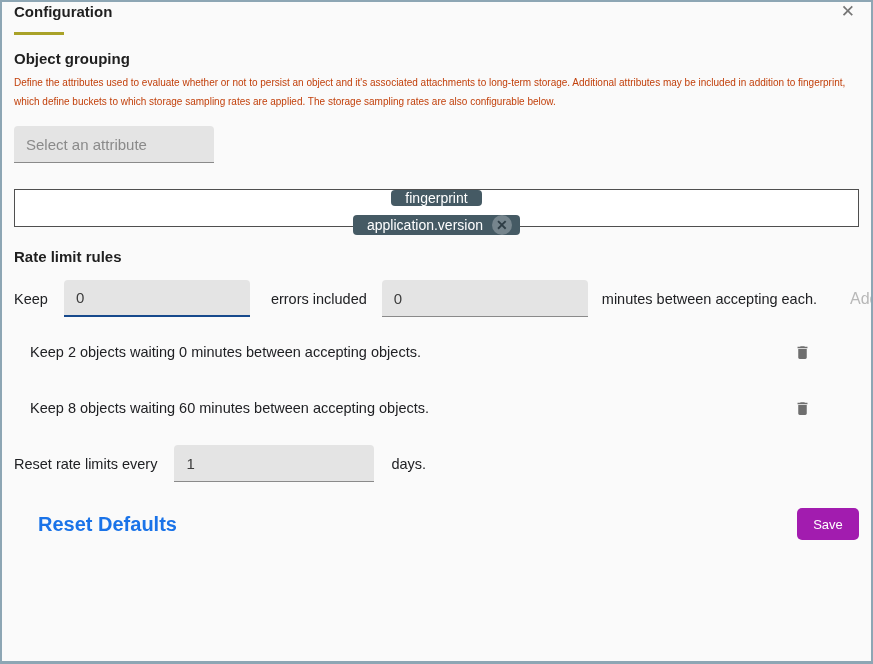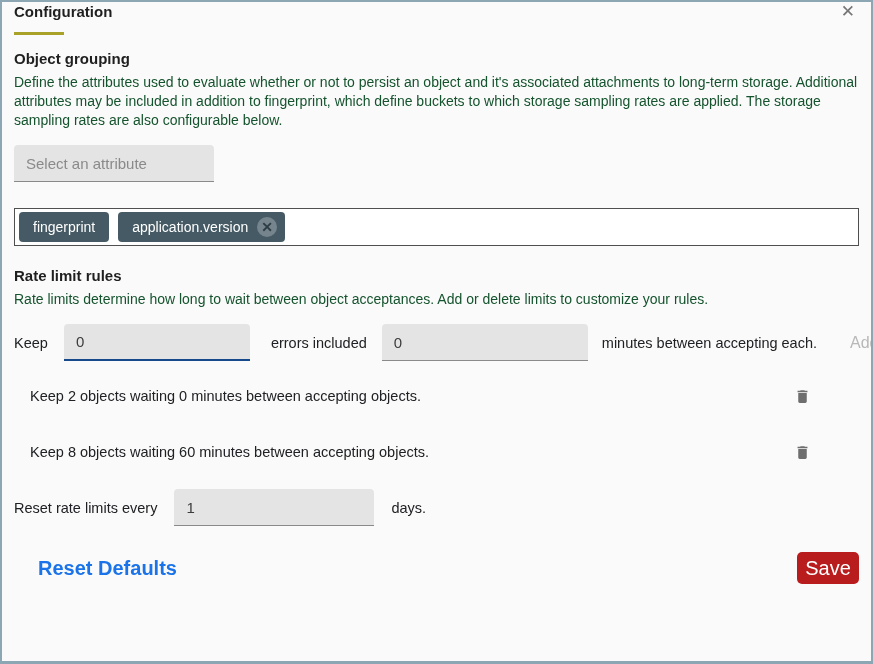--- a/index.html
+++ b/index.html
@@ -32,23 +32,23 @@
   }
   .title-underline {
     width: 50px; height: 3px;
     background: #a9a228;
     margin-top: 10px;
   }
 
   h2.section-heading { font-size: 15px; font-weight: bold; color: #1f1f1f; }
   .og-heading { margin-top: 15px; }
   .desc {
-    font-size: 14px;
+    font-size: 10px;
     line-height: 19px;
-    color: #14532d;
+    color: #c2410c;
     margin-top: 6px;
   }
 
   
   .filled-input {
     background: #e4e4e4;
     border: none;
     border-bottom: 1px solid #8a8a8a;
     border-radius: 4px 4px 0 0;
     height: 37px;
@@ -65,20 +65,21 @@
   
   .chips-box {
     margin-top: 26px;
     height: 38px;
     border: 1px solid #4f4f4f;
     background: #ffffff;
     display: flex;
     align-items: center;
     padding: 0 4px;
     gap: 9px;
+    flex-direction: column;
   }
   .chip {
     background: #455a64;
     color: #fff;
     border-radius: 4px;
     height: 30px;
     display: inline-flex;
     align-items: center;
     padding: 0 14px;
     font-size: 14px;
@@ -156,28 +157,28 @@
   }
   .reset-defaults-btn {
     background: none; border: none; cursor: pointer;
     font-family: "Liberation Sans", sans-serif;
     font-size: 20px;
     font-weight: bold;
     color: #1a73e8;
     margin-left: 24px;
   }
   .save-btn {
-    background: #b91c1c;
+    background: #a21caf;
     color: #ffffff;
     border: none;
     border-radius: 5px;
     width: 62px;
     height: 32px;
     font-family: "Liberation Sans", sans-serif;
-    font-size: 20px;
+    font-size: 13px;
     cursor: pointer;
   }
 </style>
 </head>
 <body>
 
 <div class="dialog">
 
   <div class="dlg-header">
     <div class="dlg-title">Configuration</div>
@@ -194,21 +195,20 @@
     <span class="chip">
       <span>fingerprint</span>
     </span>
     <span class="chip">
       <span>application.version</span>
       <button class="chip-remove">✕</button>
     </span>
   </div>
 
   <h2 class="section-heading rlr-heading">Rate limit rules</h2>
-  <p class="desc">Rate limits determine how long to wait between object acceptances. Add or delete limits to customize your rules.</p>
 
   <div class="rate-form-row">
     <span class="lbl">Keep</span>
     <input class="filled-input focused objects-input" type="text" value="0" style="">
     <span class="lbl">errors included</span>
     <input class="filled-input minutes-input" type="text" value="0" style="">
     <span class="lbl">minutes between accepting each.</span>
     <button class="add-btn">Add</button>
   </div>
 

